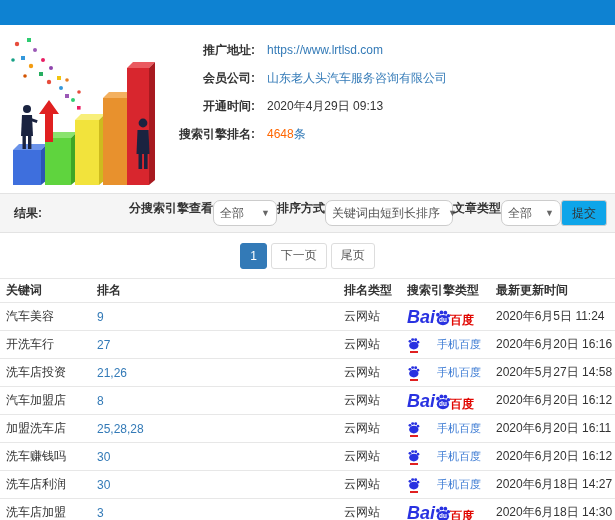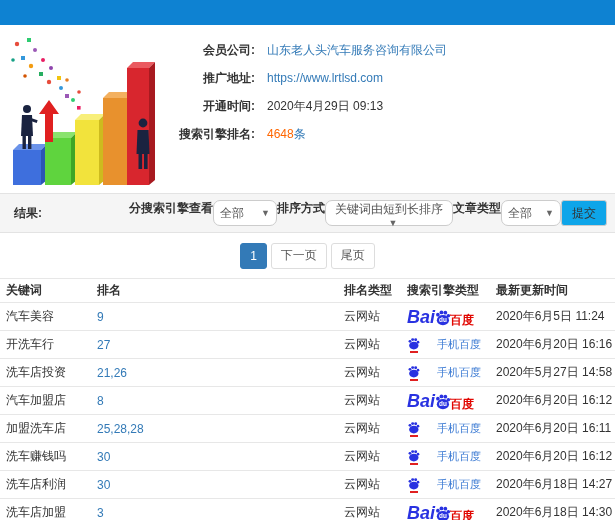--- a/index.html
+++ b/index.html
@@ -29,21 +29,21 @@
   
   .filter-bar{height:40px;background:#f5f5f5;border-top:1px solid #e3e3e3;border-bottom:1px solid #e3e3e3;
     display:flex;align-items:center;padding:0 8px 0 14px;font-size:12px;color:var(--text);}
   .filter-left{font-weight:bold;}
   .filter-controls{margin-left:auto;display:flex;align-items:flex-start;gap:0;}
   .filter-controls label{font-weight:bold;white-space:nowrap;}
   .select{background:#fff;border:1px solid #ccc;border-radius:7px;height:26px;display:flex;align-items:center;
     padding:0 6px;cursor:pointer;color:#555;white-space:nowrap;}
   .select .caret{margin-left:8px;font-size:9px;color:#666;}
   .sel-engine{width:64px;justify-content:space-between;}
-  .sel-sort{width:128px;justify-content:space-between;flex-direction:column;}
+  .sel-sort{width:128px;justify-content:space-between;}
   .sel-article{width:60px;justify-content:space-between;}
   .submit-btn{background:#0ea5e9;border:1px solid #ccc;border-radius:3px;height:26px;padding:0 10px;
     font-size:12px;color:#333;cursor:pointer;font-family:inherit;}
 
   
   .pagination{height:45px;display:flex;align-items:center;justify-content:center;gap:4px;}
   .page-item{display:inline-flex;align-items:center;justify-content:center;height:26px;min-width:26px;
     padding:0 9px;border:1px solid #ddd;border-radius:3px;background:#fff;font-size:12px;color:#555;
     text-decoration:none;cursor:pointer;}
   .page-item.active{background:var(--link);border-color:var(--link);color:#fff;}
@@ -139,26 +139,26 @@
         <g fill="#1a2340">
           <circle cx="138" cy="93" r="4.4"></circle>
           <polygon points="132.5,100 143.5,100 144.5,124 131.5,124"></polygon>
           <rect x="133.5" y="124" width="3.6" height="15"></rect>
           <rect x="139" y="124" width="3.6" height="15"></rect>
         </g>
       </svg>
     </div>
     <div class="info-rows">
       <div class="info-row">
+        <span class="info-label">推广地址:</span>
+        <a class="info-value link">https://www.lrtlsd.com</a>
+      </div>
+      <div class="info-row">
         <span class="info-label">会员公司:</span>
         <a class="info-value link">山东老人头汽车服务咨询有限公司</a>
-      </div>
-      <div class="info-row">
-        <span class="info-label">推广地址:</span>
-        <a class="info-value link">https://www.lrtlsd.com</a>
       </div>
       <div class="info-row">
         <span class="info-label">开通时间:</span>
         <span class="info-value">2020年4月29日 09:13</span>
       </div>
       <div class="info-row">
         <span class="info-label">搜索引擎排名:</span>
         <span class="rank-num">4648</span>
         <span class="rank-suffix">条</span>
       </div>

